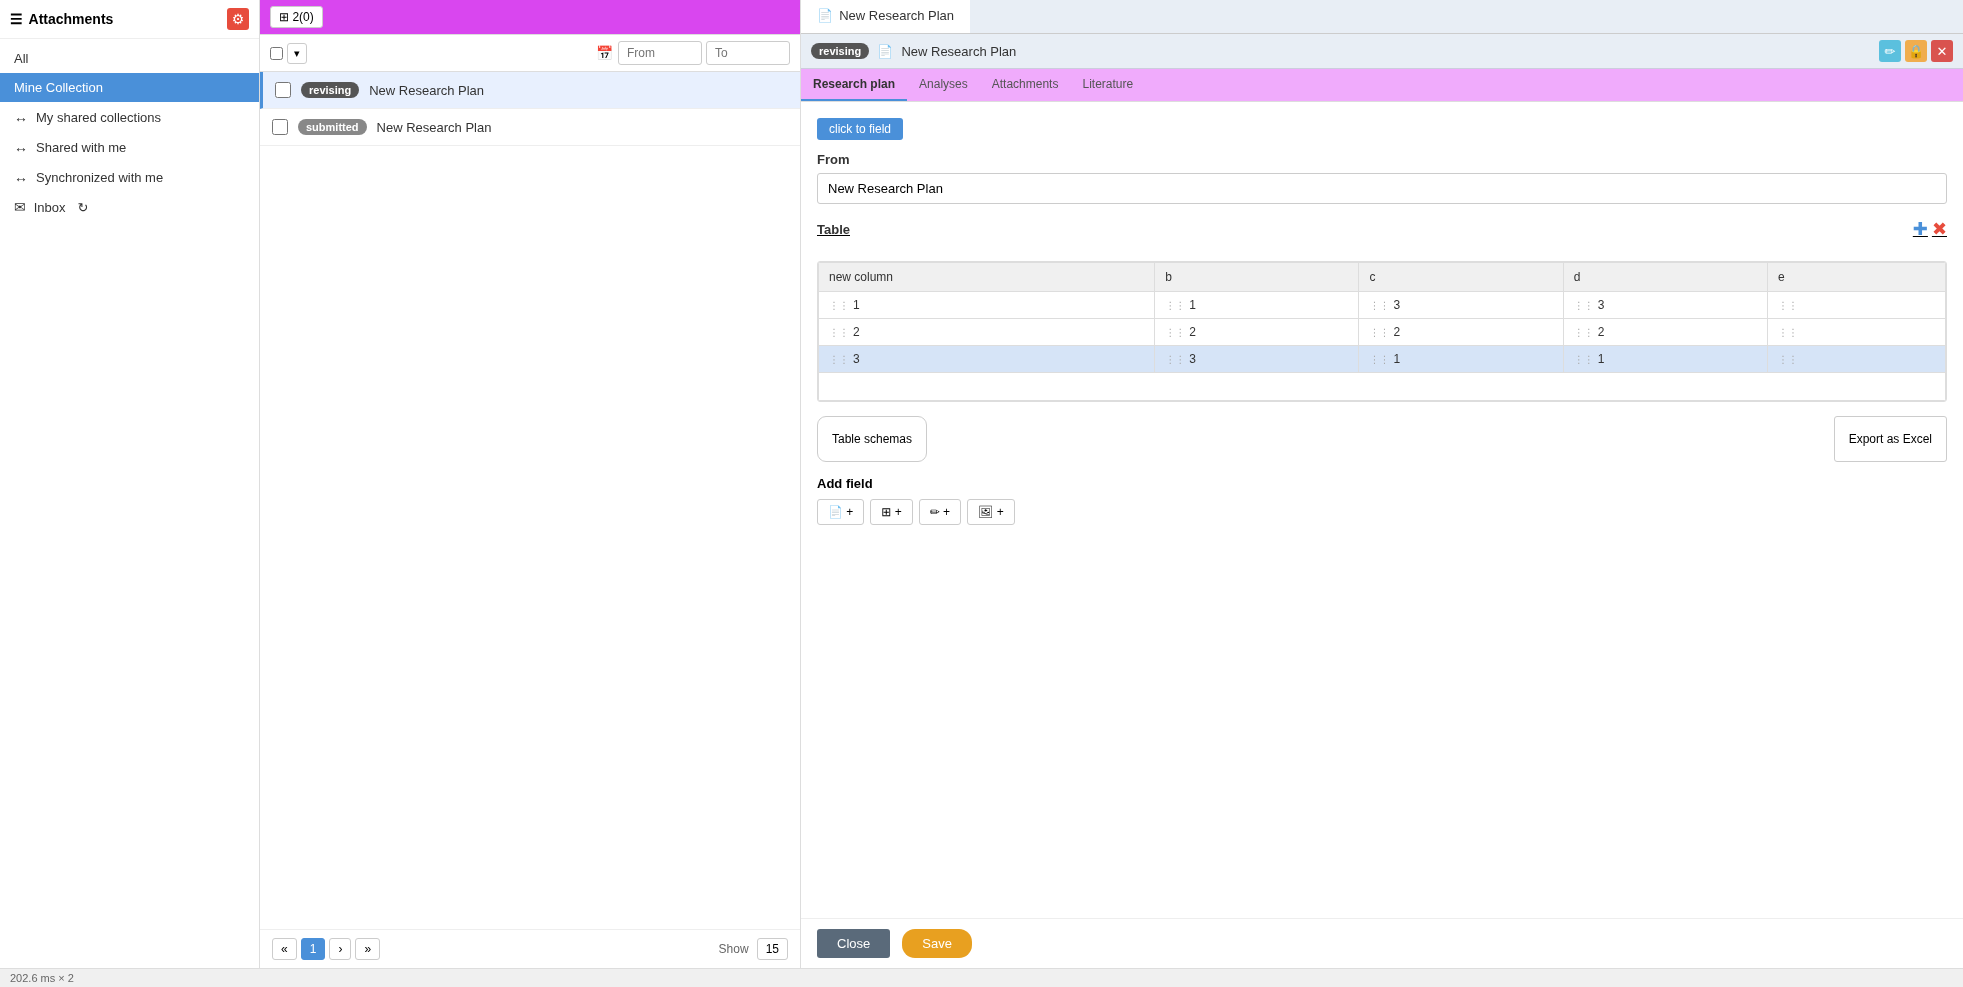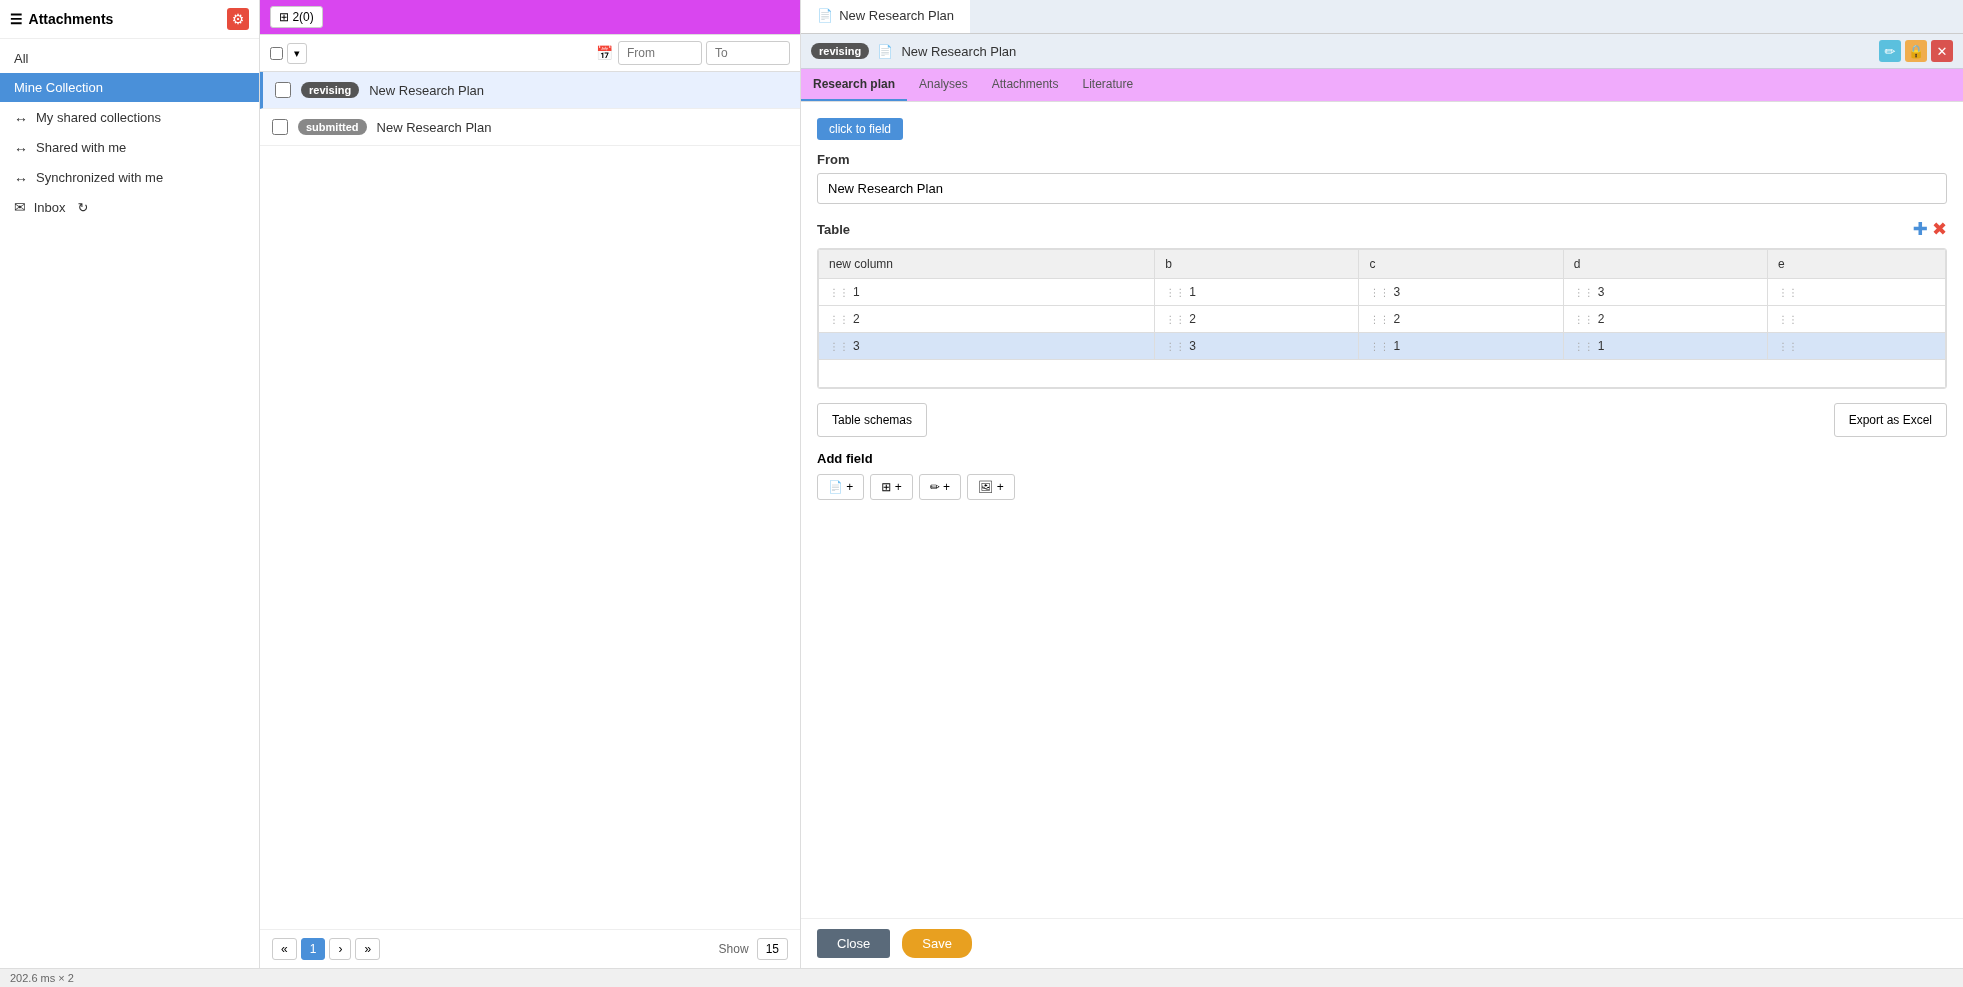--- a/index.html
+++ b/index.html
@@ -53,36 +53,36 @@
     .right-panel { width: 730px; background: #fff; border-left: 1px solid #ddd; display: flex; flex-direction: column; }
     .right-panel-header { display: flex; align-items: center; padding: 6px 10px; background: #e8eef5; border-bottom: 1px solid #ccd; gap: 8px; }
     
     .rp-content { flex: 1; overflow-y: auto; padding: 16px; }
     
     .click-to-view-btn { background: #4a90d9; color: #fff; border: none; border-radius: 3px; padding: 4px 12px; font-size: 12px; cursor: pointer; margin-bottom: 12px; }
     
     .field-label { font-size: 13px; font-weight: bold; color: #333; margin-bottom: 6px; }
     .name-input { width: 100%; border: 1px solid #ccc; border-radius: 3px; padding: 7px 10px; font-size: 13px; margin-bottom: 14px; }
     
-    .table-section-header { display: flex; align-items: center; justify-content: space-between; margin-bottom: 8px; }
+    .table-section-header { display: flex; align-items: center; justify-content: space-between; margin-bottom: 21px; text-decoration: underline; }
     .table-section-title { font-size: 13px; font-weight: bold; color: #333; }
     .table-action-btns { display: flex; gap: 4px; }
     .tbl-plus-btn { background: none; border: none; color: #4a90d9; font-size: 18px; cursor: pointer; }
     .tbl-minus-btn { background: none; border: none; color: #e74c3c; font-size: 18px; cursor: pointer; }
     
     .data-table { width: 100%; border-collapse: collapse; font-size: 12px; }
     .data-table th { background: #f0f0f0; border: 1px solid #ddd; padding: 7px 10px; text-align: left; font-weight: normal; color: #333; }
     .data-table td { border: 1px solid #ddd; padding: 6px 10px; color: #333; }
     .data-table tr.highlighted { background: #d6e4f7; }
     .drag-handle { color: #aaa; font-size: 10px; margin-right: 4px; }
     
     .table-scroll-wrap { overflow-x: auto; border: 1px solid #ddd; border-radius: 3px; margin-bottom: 14px; }
     .table-footer { display: flex; justify-content: space-between; margin-bottom: 14px; }
-    .table-schema-btn { border: 1px solid #ccc; background: #fff; border-radius: 3px; padding: 5px 14px; font-size: 12px; cursor: pointer; }
-    .export-excel-btn { border: 1px solid #ccc; background: #fff; border-radius: 3px; padding: 9px 14px; font-size: 12px; cursor: pointer; }
+    .table-schema-btn { border: 1px solid #ccc; background: #fff; border-radius: 9px; padding: 5px 14px; font-size: 12px; cursor: pointer; }
+    .export-excel-btn { border: 1px solid #ccc; background: #fff; border-radius: 3px; padding: 15px 14px; font-size: 12px; cursor: pointer; }
     
     .add-field-section { margin-bottom: 14px; }
     .add-field-label { font-size: 13px; font-weight: bold; margin-bottom: 8px; }
     .add-field-buttons { display: flex; gap: 6px; }
     .add-field-btn { border: 1px solid #ccc; background: #fff; border-radius: 3px; padding: 5px 10px; font-size: 12px; cursor: pointer; display: flex; align-items: center; gap: 3px; }
     
     .footer-actions { display: flex; gap: 12px; padding: 10px 16px; border-top: 1px solid #eee; }
     .close-btn { background: #5a6a7a; color: #fff; border: none; border-radius: 3px; padding: 7px 20px; font-size: 13px; cursor: pointer; }
     .save-btn { background: #e8a020; color: #fff; border: none; border-radius: 13px; padding: 7px 20px; font-size: 13px; cursor: pointer; }
     

